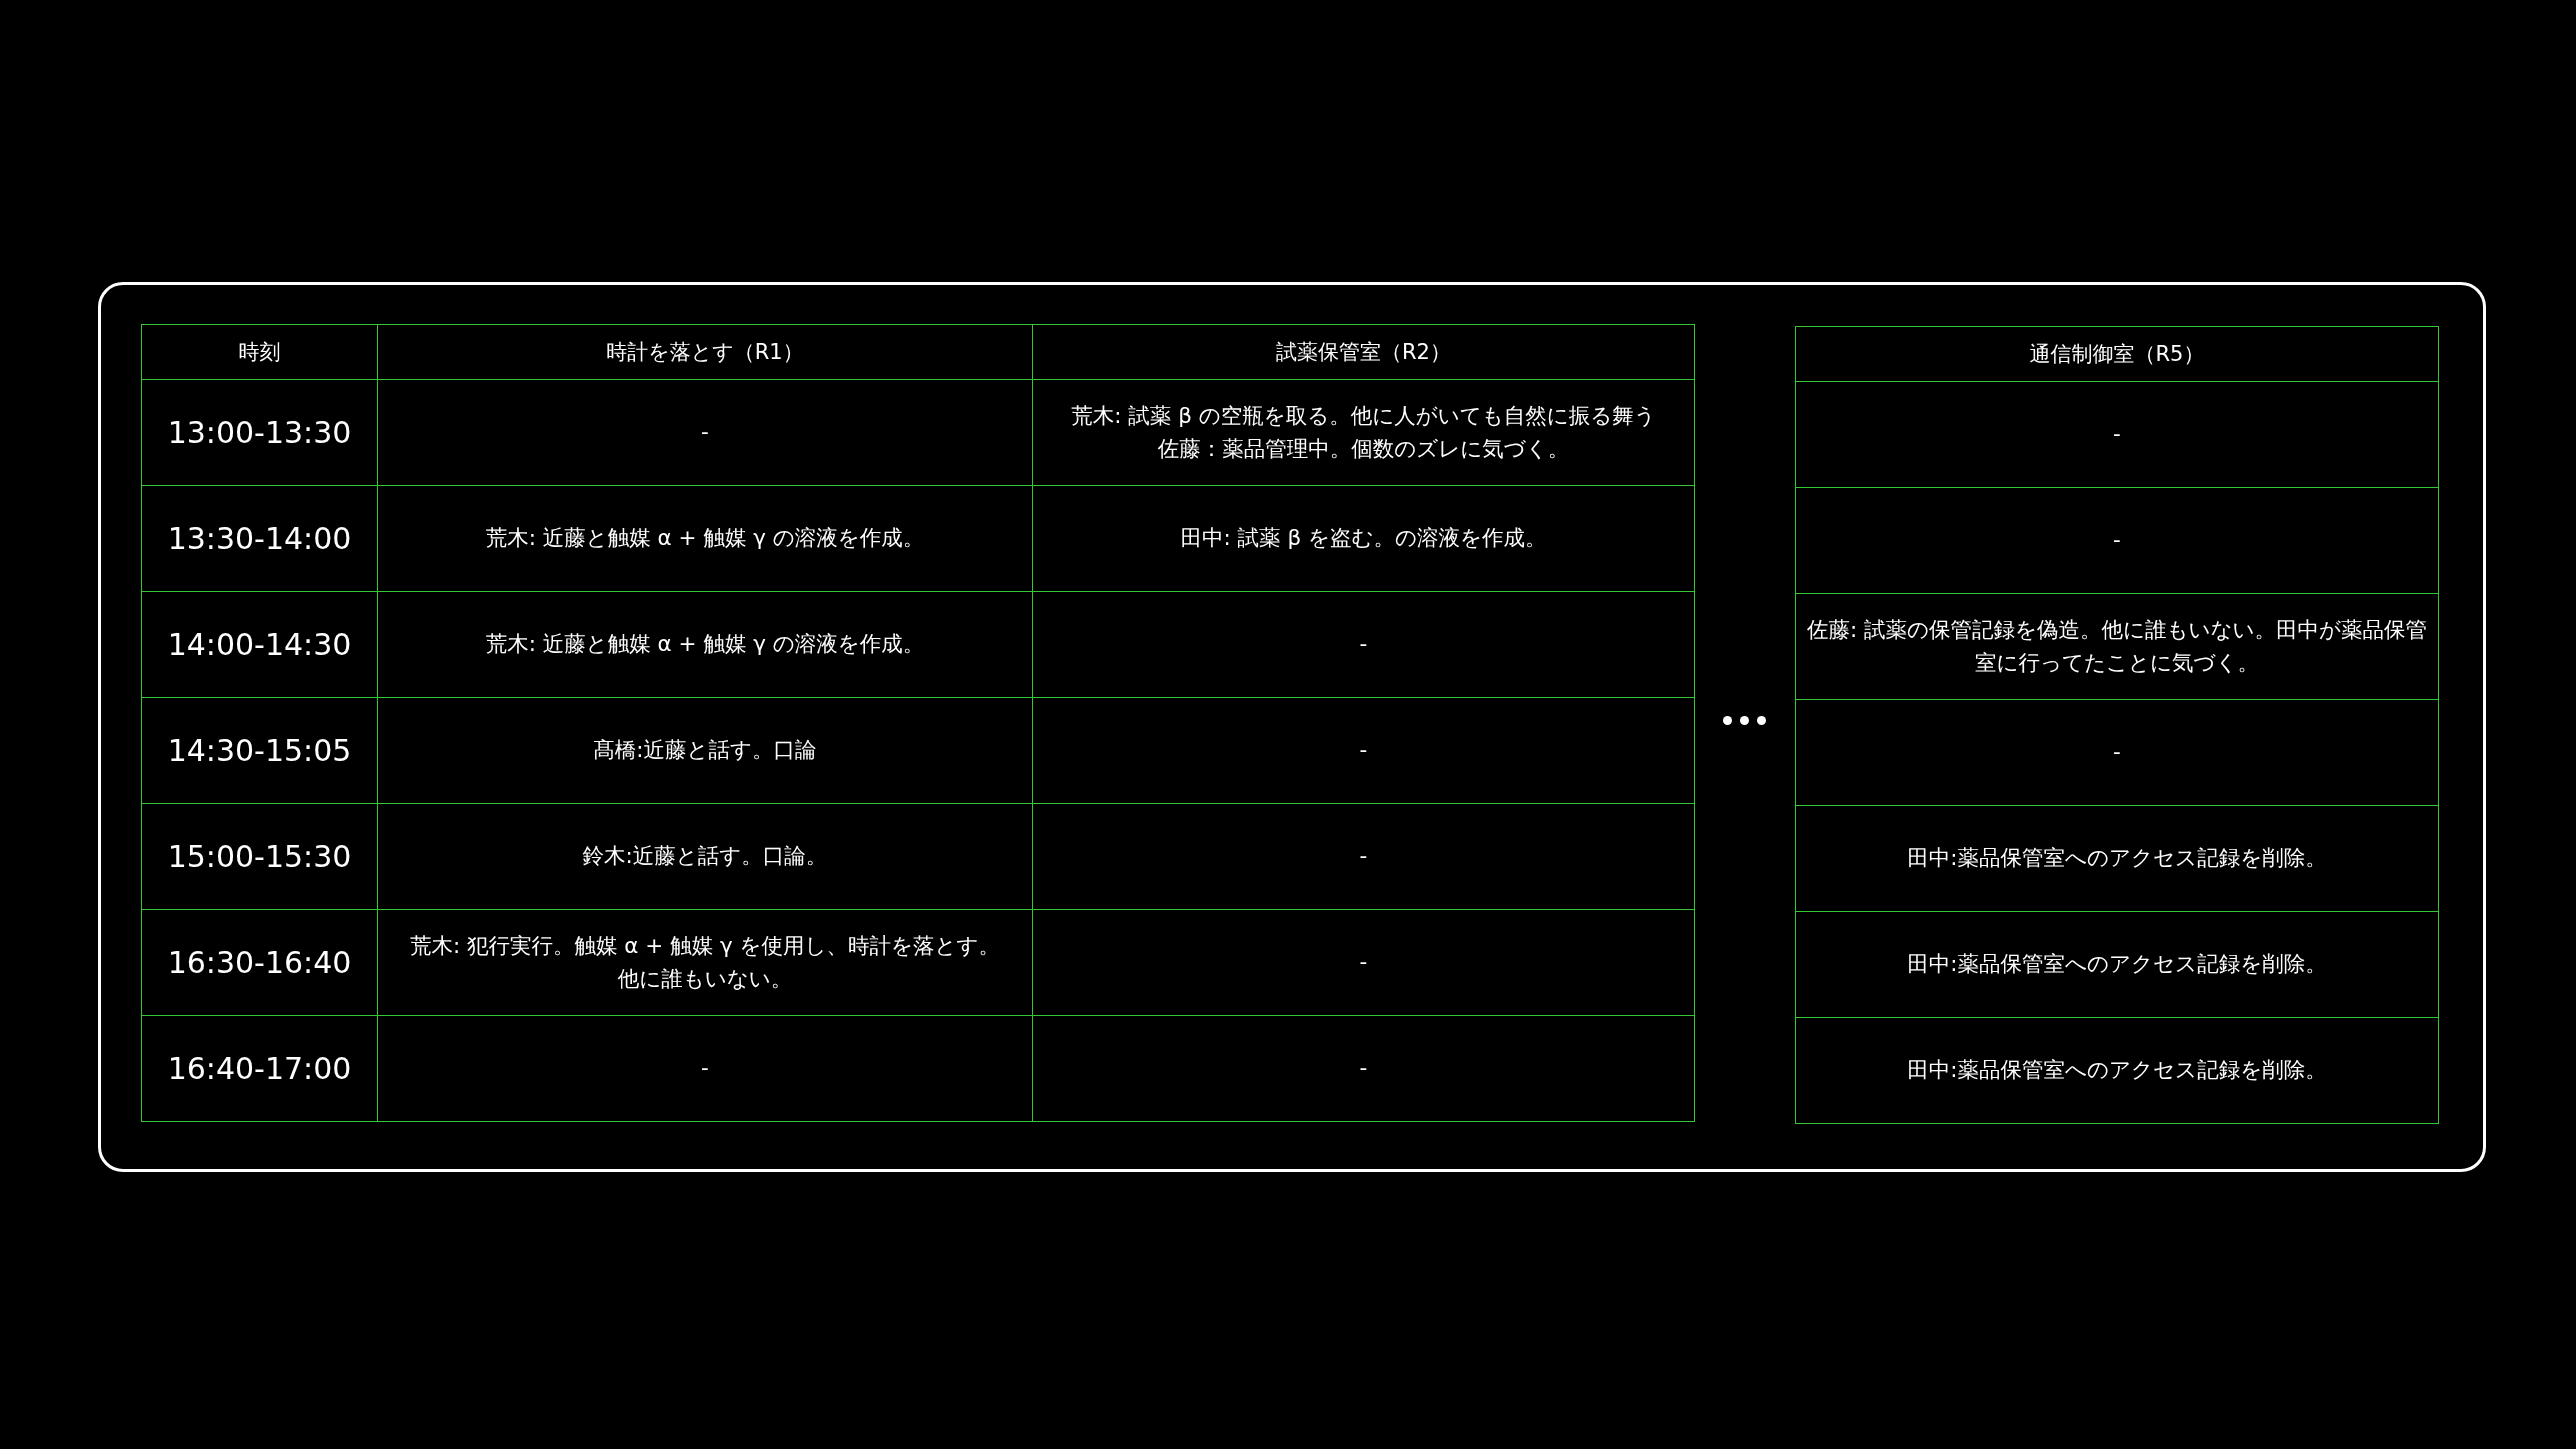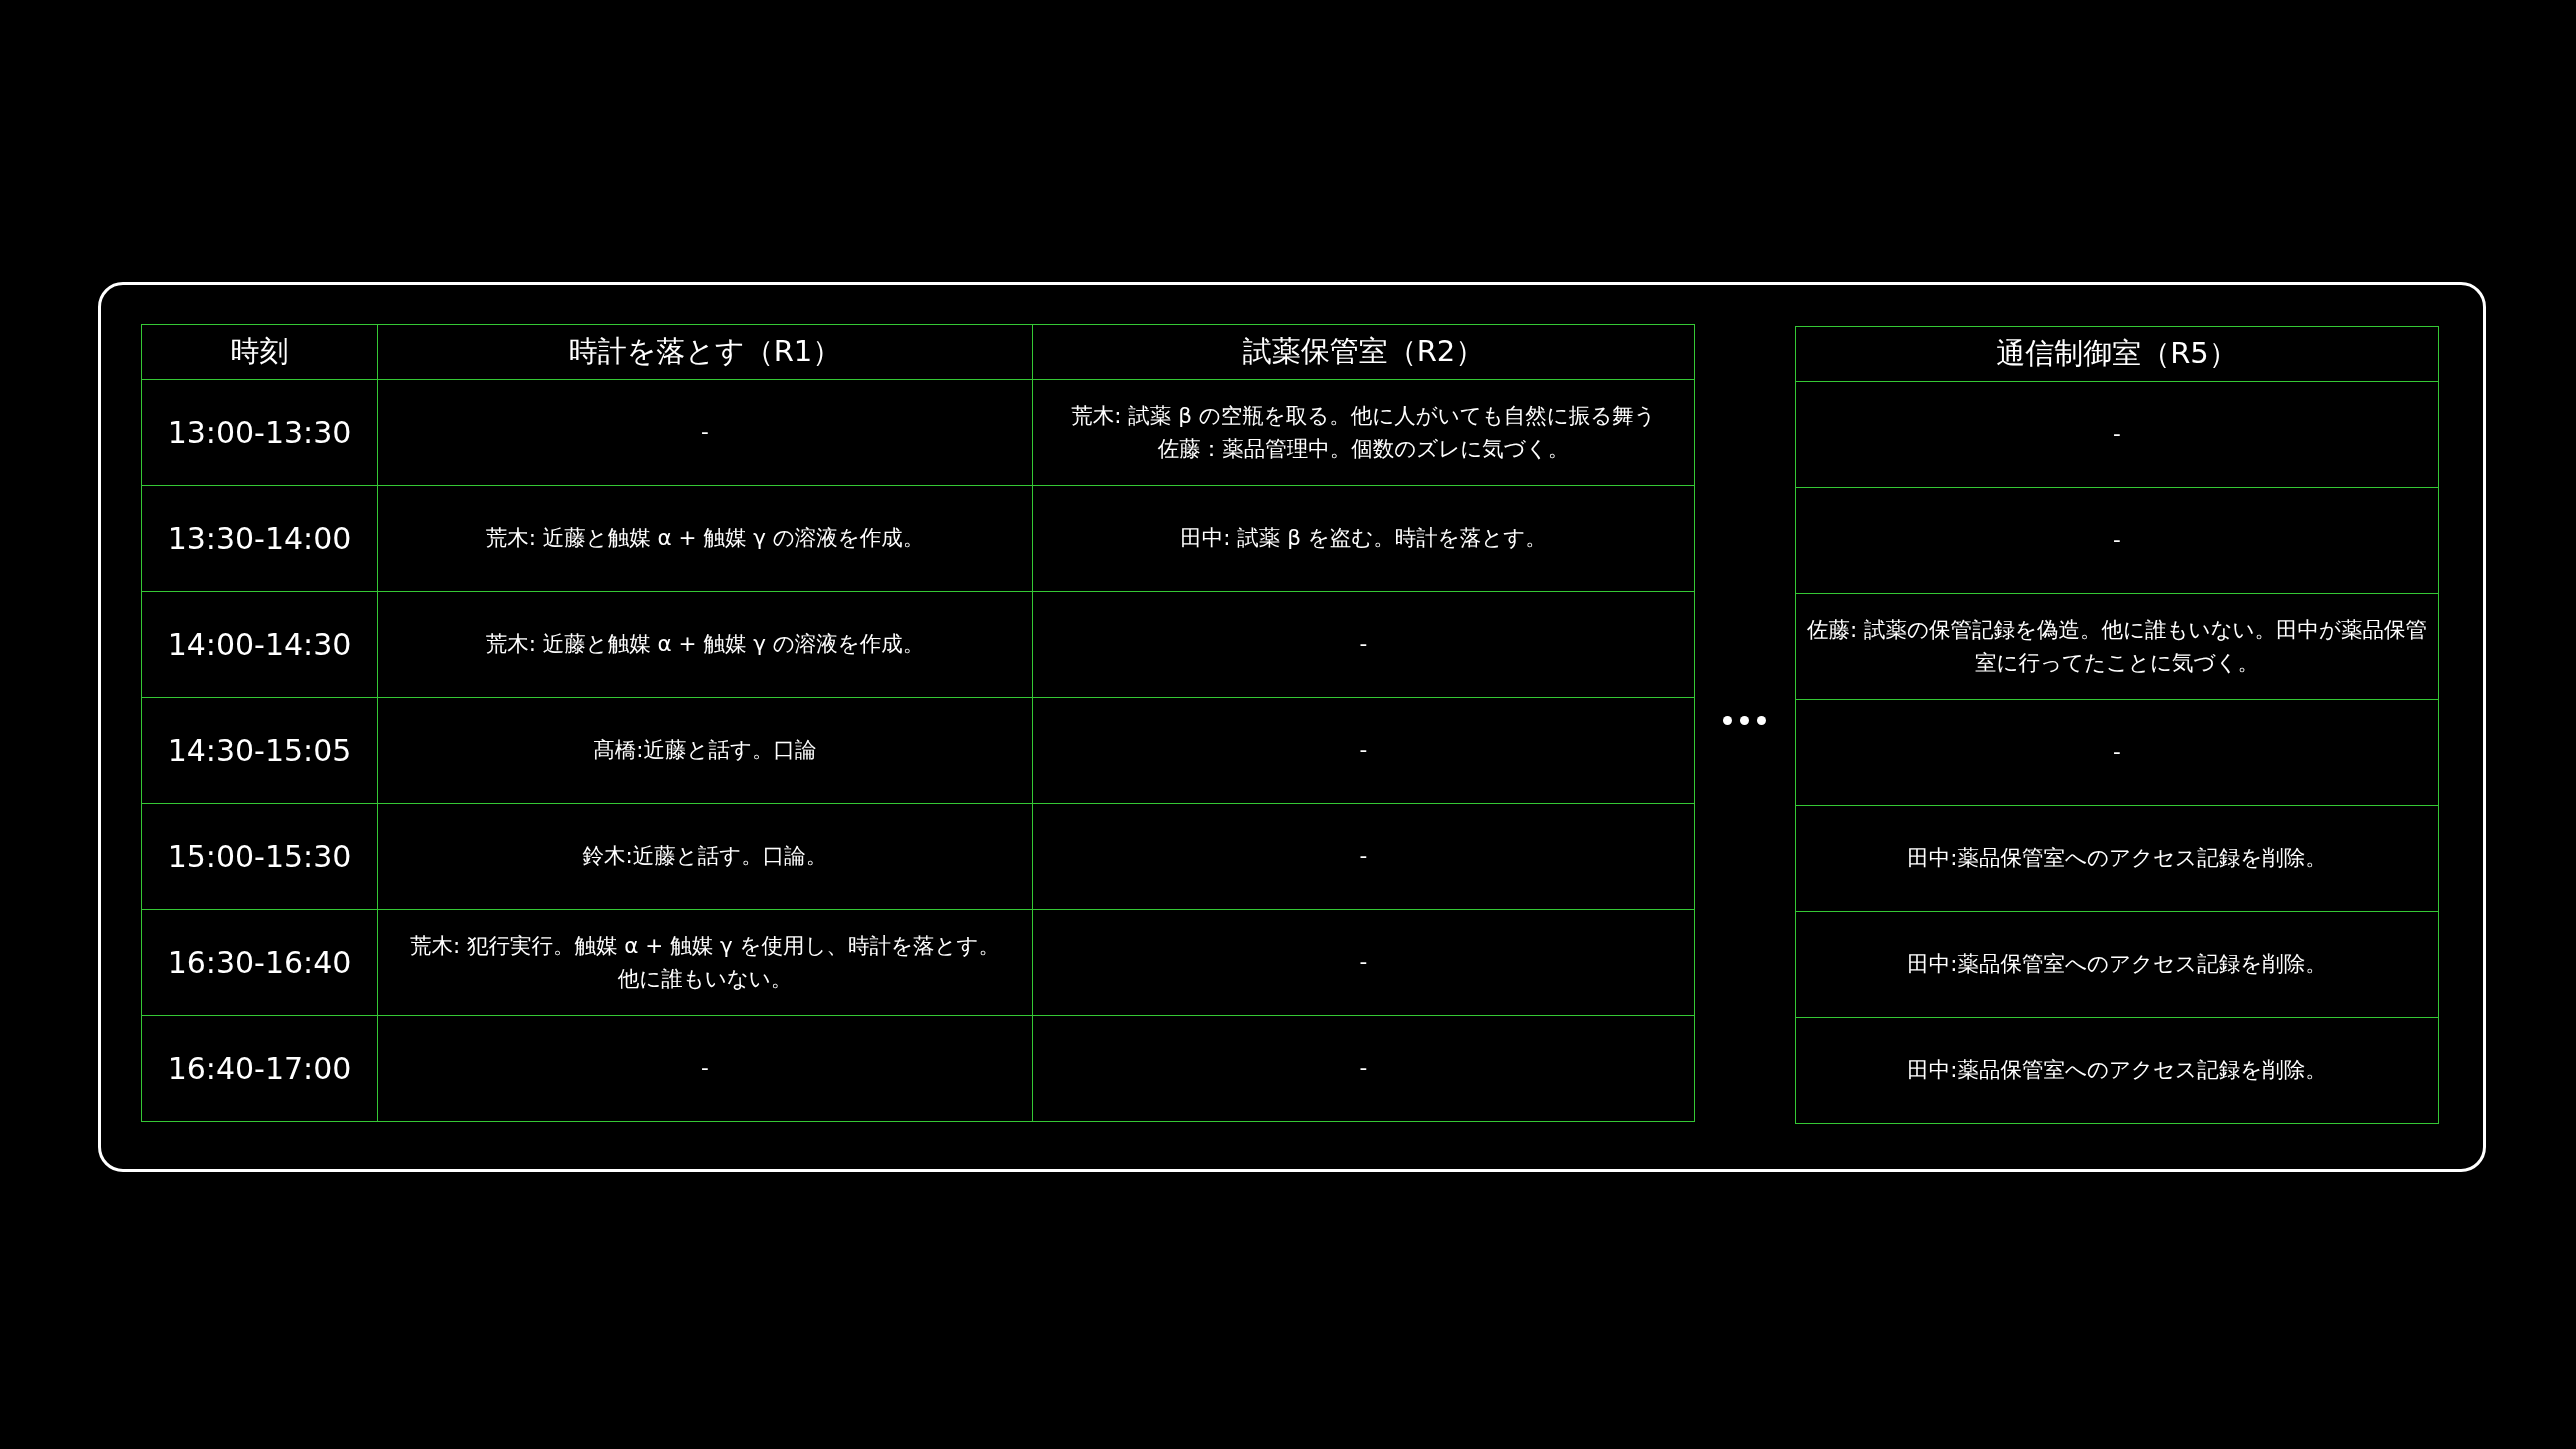--- a/index.html
+++ b/index.html
@@ -49,21 +49,21 @@
     border: 1.8px solid #35c835;
     text-align: center;
     vertical-align: middle;
     font-weight: normal;
     padding: 3.6px 10.7px;
     box-sizing: border-box;
     white-space: pre-line;
     color: #ffffff;
   }
   .sched th {
-    font-size: 29px;
+    font-size: 21px;
     height: 55px;
   }
   .sched tr.body-row {
     height: 106px;
   }
   .sched td {
     font-size: 21.5px;
     line-height: 1.5;
   }
   .sched td.time-cell {
@@ -105,21 +105,21 @@
     </tr>
     <tr class="body-row">
       <td class="time-cell">13:00-13:30</td>
       <td>-</td>
       <td>荒木: 試薬 β の空瓶を取る。他に人がいても自然に振る舞う
 佐藤：薬品管理中。個数のズレに気づく。</td>
     </tr>
     <tr class="body-row">
       <td class="time-cell">13:30-14:00</td>
       <td>荒木: 近藤と触媒 α + 触媒 γ の溶液を作成。</td>
-      <td>田中: 試薬 β を盗む。時計を落とす。</td>
+      <td>田中: 試薬 β を盗む。の溶液を作成。</td>
     </tr>
     <tr class="body-row">
       <td class="time-cell">14:00-14:30</td>
       <td>荒木: 近藤と触媒 α + 触媒 γ の溶液を作成。</td>
       <td>-</td>
     </tr>
     <tr class="body-row">
       <td class="time-cell">14:30-15:05</td>
       <td>髙橋:近藤と話す。口論</td>
       <td>-</td>

